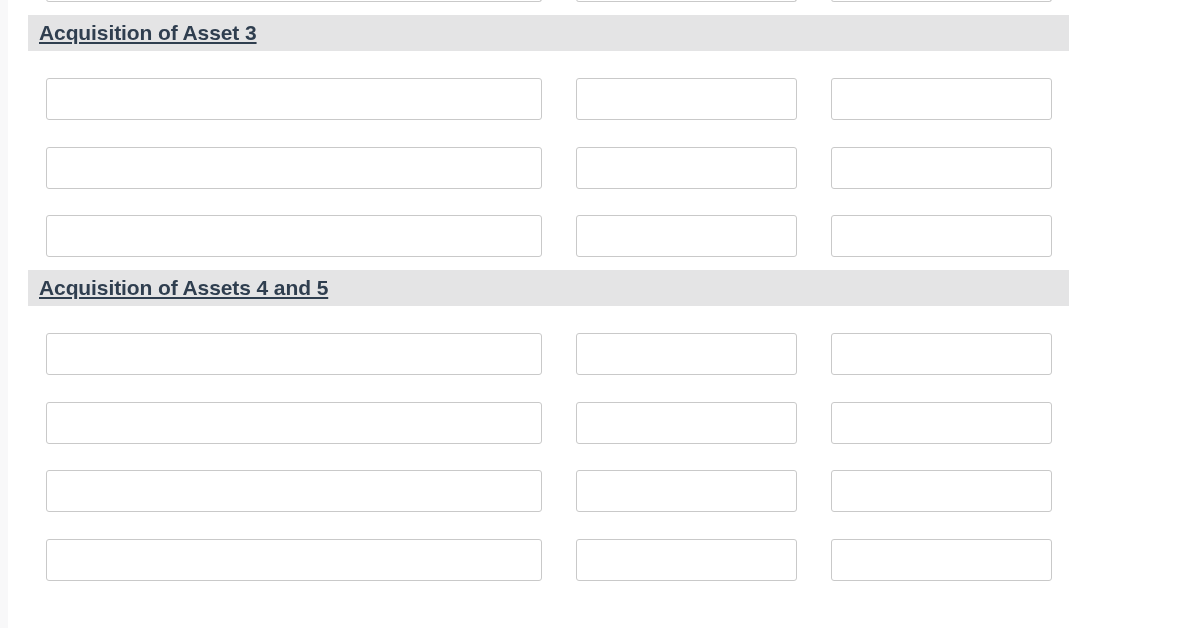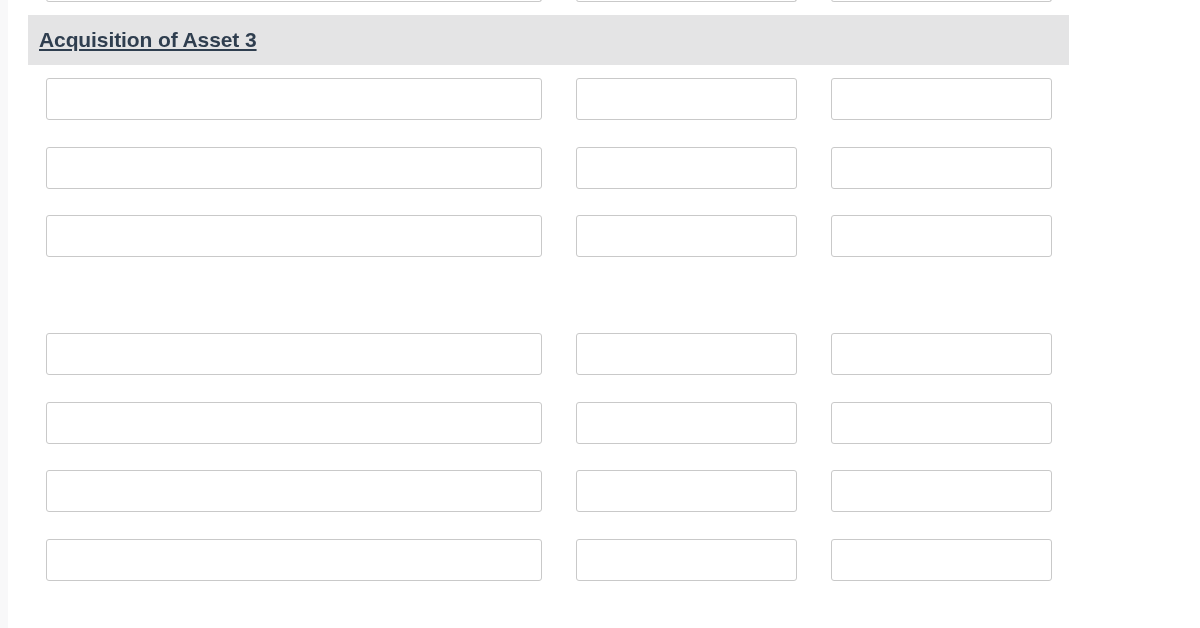--- a/index.html
+++ b/index.html
@@ -33,21 +33,21 @@
     height: 628px;
     background: #ffffff;
     overflow: hidden;
   }
 
   
   .section-band {
     position: absolute;
     left: 20px;            
     width: 1041px;
-    height: 50px;
+    height: 36px;
     background: #e4e4e5;
     box-sizing: border-box;
   }
   .section-band-title {
     position: absolute;
     left: 11px;
     top: 50%;
     transform: translateY(-50%);
     font-size: 21px;
     font-weight: bold;
@@ -118,20 +118,23 @@
     <input class="field-box col-1" type="text" style="">
     <input class="field-box col-2" type="text" style="">
     <input class="field-box col-3" type="text" style="">
   </div>
   <div class="field-row" style="top:215px;">
     <input class="field-box col-1" type="text" style="">
     <input class="field-box col-2" type="text" style="">
     <input class="field-box col-3" type="text" style="">
   </div>
 
+  <div class="section-band" style="top:270px;">
+    <div class="section-band-title">Acquisition of Assets 4 and 5</div>
+  </div>
 
   <div class="field-row" style="top:333px;">
     <input class="field-box col-1" type="text" style="">
     <input class="field-box col-2" type="text" style="">
     <input class="field-box col-3" type="text" style="">
   </div>
   <div class="field-row" style="top:402px;">
     <input class="field-box col-1" type="text" style="">
     <input class="field-box col-2" type="text" style="">
     <input class="field-box col-3" type="text" style="">

